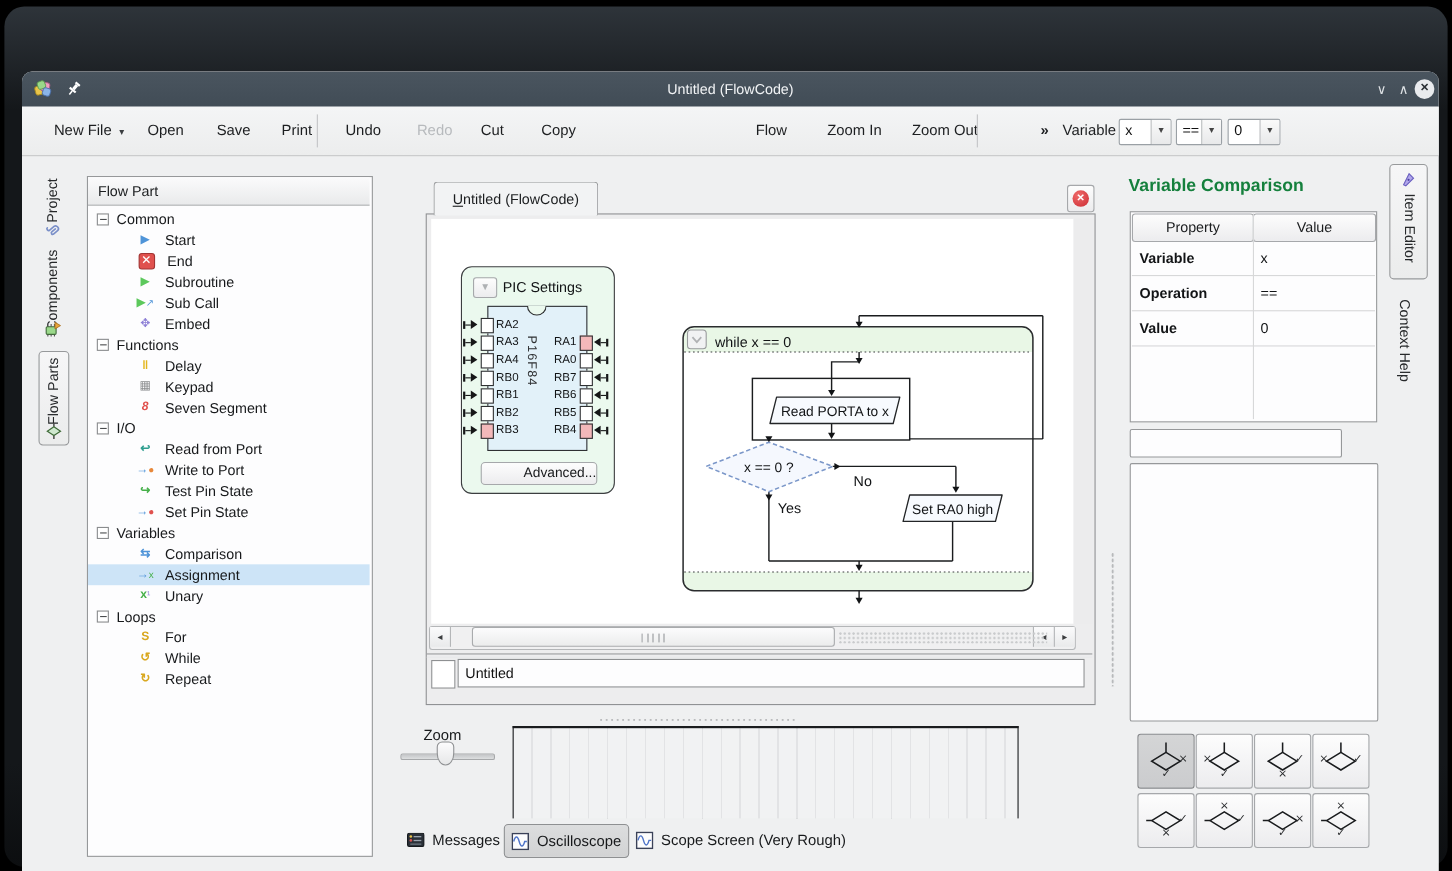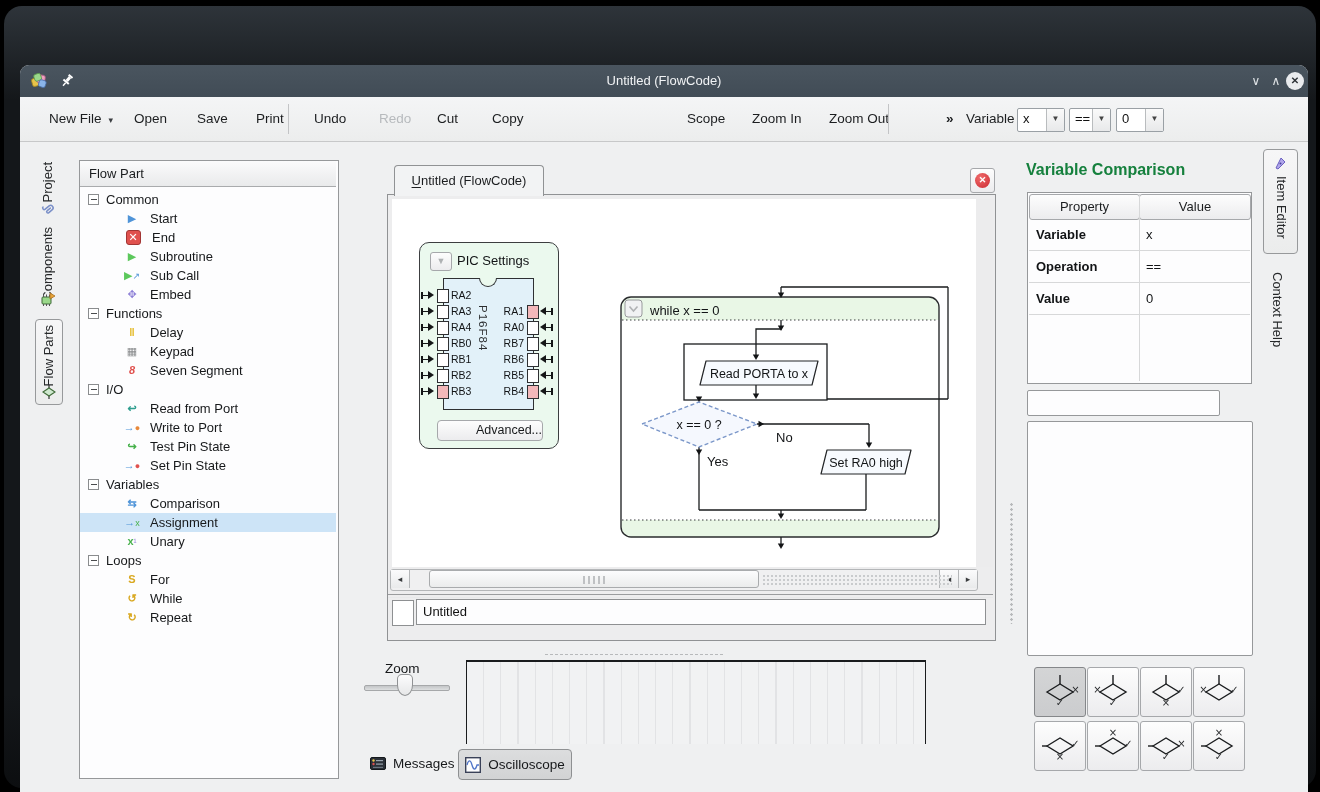--- a/index.html
+++ b/index.html
@@ -132,21 +132,21 @@
   <div id="toolbar" class="abs">
     <div id="tbitems">
           <div class="tbitem abs" style="left: 29px;">New File<span class="caret">▾</span></div>
           <div class="tbitem abs" style="left: 114px;">Open</div>
           <div class="tbitem abs" style="left: 177px;">Save</div>
           <div class="tbitem abs" style="left: 236px;">Print</div>
           <div class="tbitem abs" style="left: 294px;">Undo</div>
           <div class="tbitem abs disabled" style="left: 359px;">Redo</div>
           <div class="tbitem abs" style="left: 417px;">Cut</div>
           <div class="tbitem abs" style="left: 472px;">Copy</div>
-          <div class="tbitem abs" style="left: 667px;">Scope</div>
+          <div class="tbitem abs" style="left: 667px;">Flow</div>
           <div class="tbitem abs" style="left: 732px;">Zoom In</div>
           <div class="tbitem abs" style="left: 809px;">Zoom Out</div>
         </div>
     <div class="tbsep abs" style="left:268px;"></div>
     <div class="tbsep abs" style="left:868px;"></div>
     <div class="tbitem abs" style="left:926px;font-weight:bold;">»</div>
     <div class="tbitem abs" style="left:946px;">Variable</div>
     <div class="combo abs" style="left:997px;width:46px;">
       <span class="cval">x</span>
       <span class="cbtn">▼</span>
@@ -505,20 +505,27 @@
     </svg>
     <span>Messages</span>
   </div>
   <div id="btab-osc" class="btab abs">
     <svg width="16" height="16" viewBox="0 0 16 16">
       <rect x="0.7" y="0.7" width="14.6" height="14.6" fill="#fdfdfe" stroke="#3a4158" stroke-width="1.4"></rect>
       <path d="M2,8 C3.5,2.5 5.5,2.5 7,8 S10.5,13.5 12,8 L14,8" stroke="#4f74c8" stroke-width="1.3" fill="none"></path>
     </svg>
     <span>Oscilloscope</span>
   </div>
+  <div class="btab abs" style="left:558px;">
+    <svg width="16" height="16" viewBox="0 0 16 16">
+      <rect x="0.7" y="0.7" width="14.6" height="14.6" fill="#fdfdfe" stroke="#3a4158" stroke-width="1.4"></rect>
+      <path d="M2,8 C3.5,2.5 5.5,2.5 7,8 S10.5,13.5 12,8 L14,8" stroke="#4f74c8" stroke-width="1.3" fill="none"></path>
+    </svg>
+    <span>Scope Screen (Very Rough)</span>
+  </div>
 
   <div id="vc-title" class="abs">Variable Comparison</div>
   <div id="vctable" class="abs">
     <div class="vch btn3d" style="left:1px;width:109px;">Property</div>
     <div class="vch btn3d" style="left:111px;width:110px;">Value</div>
     <div class="vcrow" style="top:26px;">
       <span class="vcprop">Variable</span>
       <span class="vcval">x</span>
     </div>
     <div class="vcrow" style="top:58px;">

